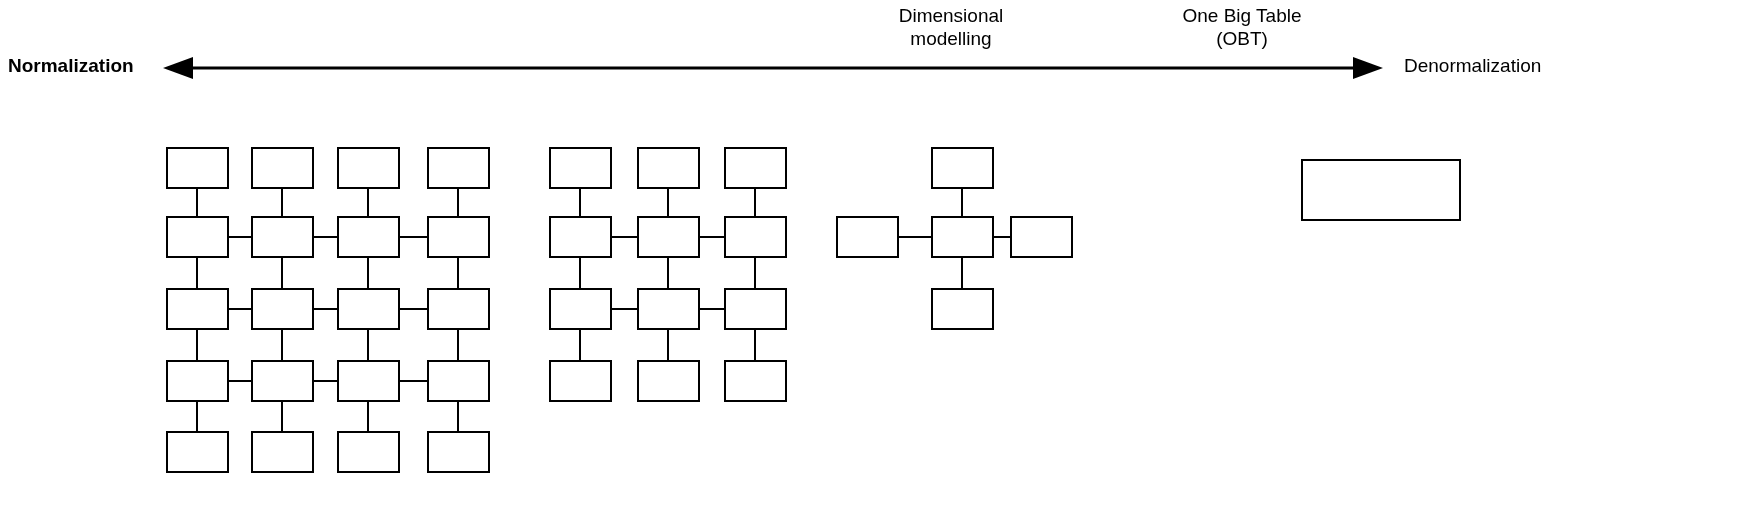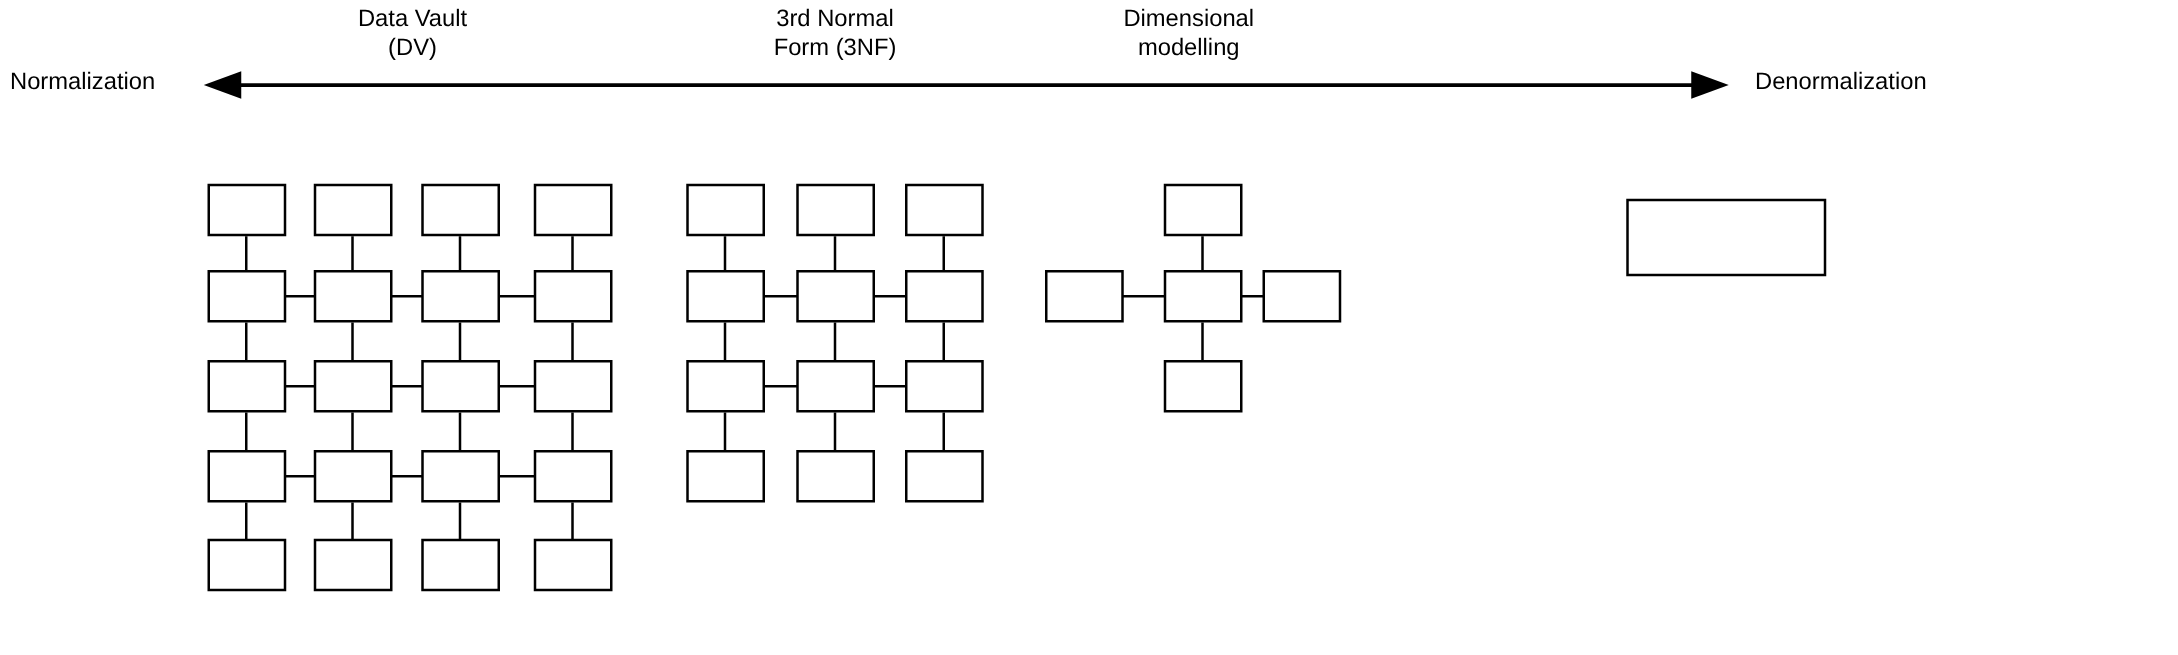--- a/index.html
+++ b/index.html
@@ -19,21 +19,21 @@
     overflow: hidden;
   }
   
   .axis-end-label {
     position: absolute;
     font-size: 19px;
     line-height: 22px;
     white-space: nowrap;
     color: #000;
   }
-  #label-normalization { left: 8px;  top: 55px; }
+  #label-normalization { left: 8px;  top: 55px; font-weight: bold; }
   #label-denormalization { left: 1404px; top: 55px; }
 
   .stage-label {
     position: absolute;
     font-size: 19px;
     line-height: 23px;
     text-align: center;
     white-space: pre-line;
     color: #000;
   }
@@ -59,29 +59,27 @@
     background: #000000;
   }
   .link.h { height: 2.2px; }
   .link.v { width: 2.2px; }
 </style>
 </head>
 <body>
 
 <div id="canvas">
 
-  <div class="stage-label" style="left:230px; top:4px; width:200px;">Data Vault
-(DV)</div>
 
-  <div class="stage-label" style="left:568px; top:4px; width:200px;">3rd Normal
-Form (3NF)</div>
 
   <div class="stage-label" style="left:851px; top:4px; width:200px;text-align:center;">Dimensional
 modelling</div>
 
+  <div class="stage-label" style="left:1142px; top:4px; width:200px;">One Big Table
+(OBT)</div>
 
   <div class="axis-end-label" id="label-normalization">Normalization</div>
 
   <div class="axis-end-label" id="label-denormalization">Denormalization</div>
 
   <svg class="axis-svg" viewBox="0 0 1742 524" xmlns="http://www.w3.org/2000/svg">
     <line x1="178" y1="68" x2="1368" y2="68" stroke="#000000" stroke-width="3"></line>
     <polygon points="163,68 193,57 193,79" fill="#000000"></polygon>
     <polygon points="1383,68 1353,57 1353,79" fill="#000000"></polygon>
   </svg>

